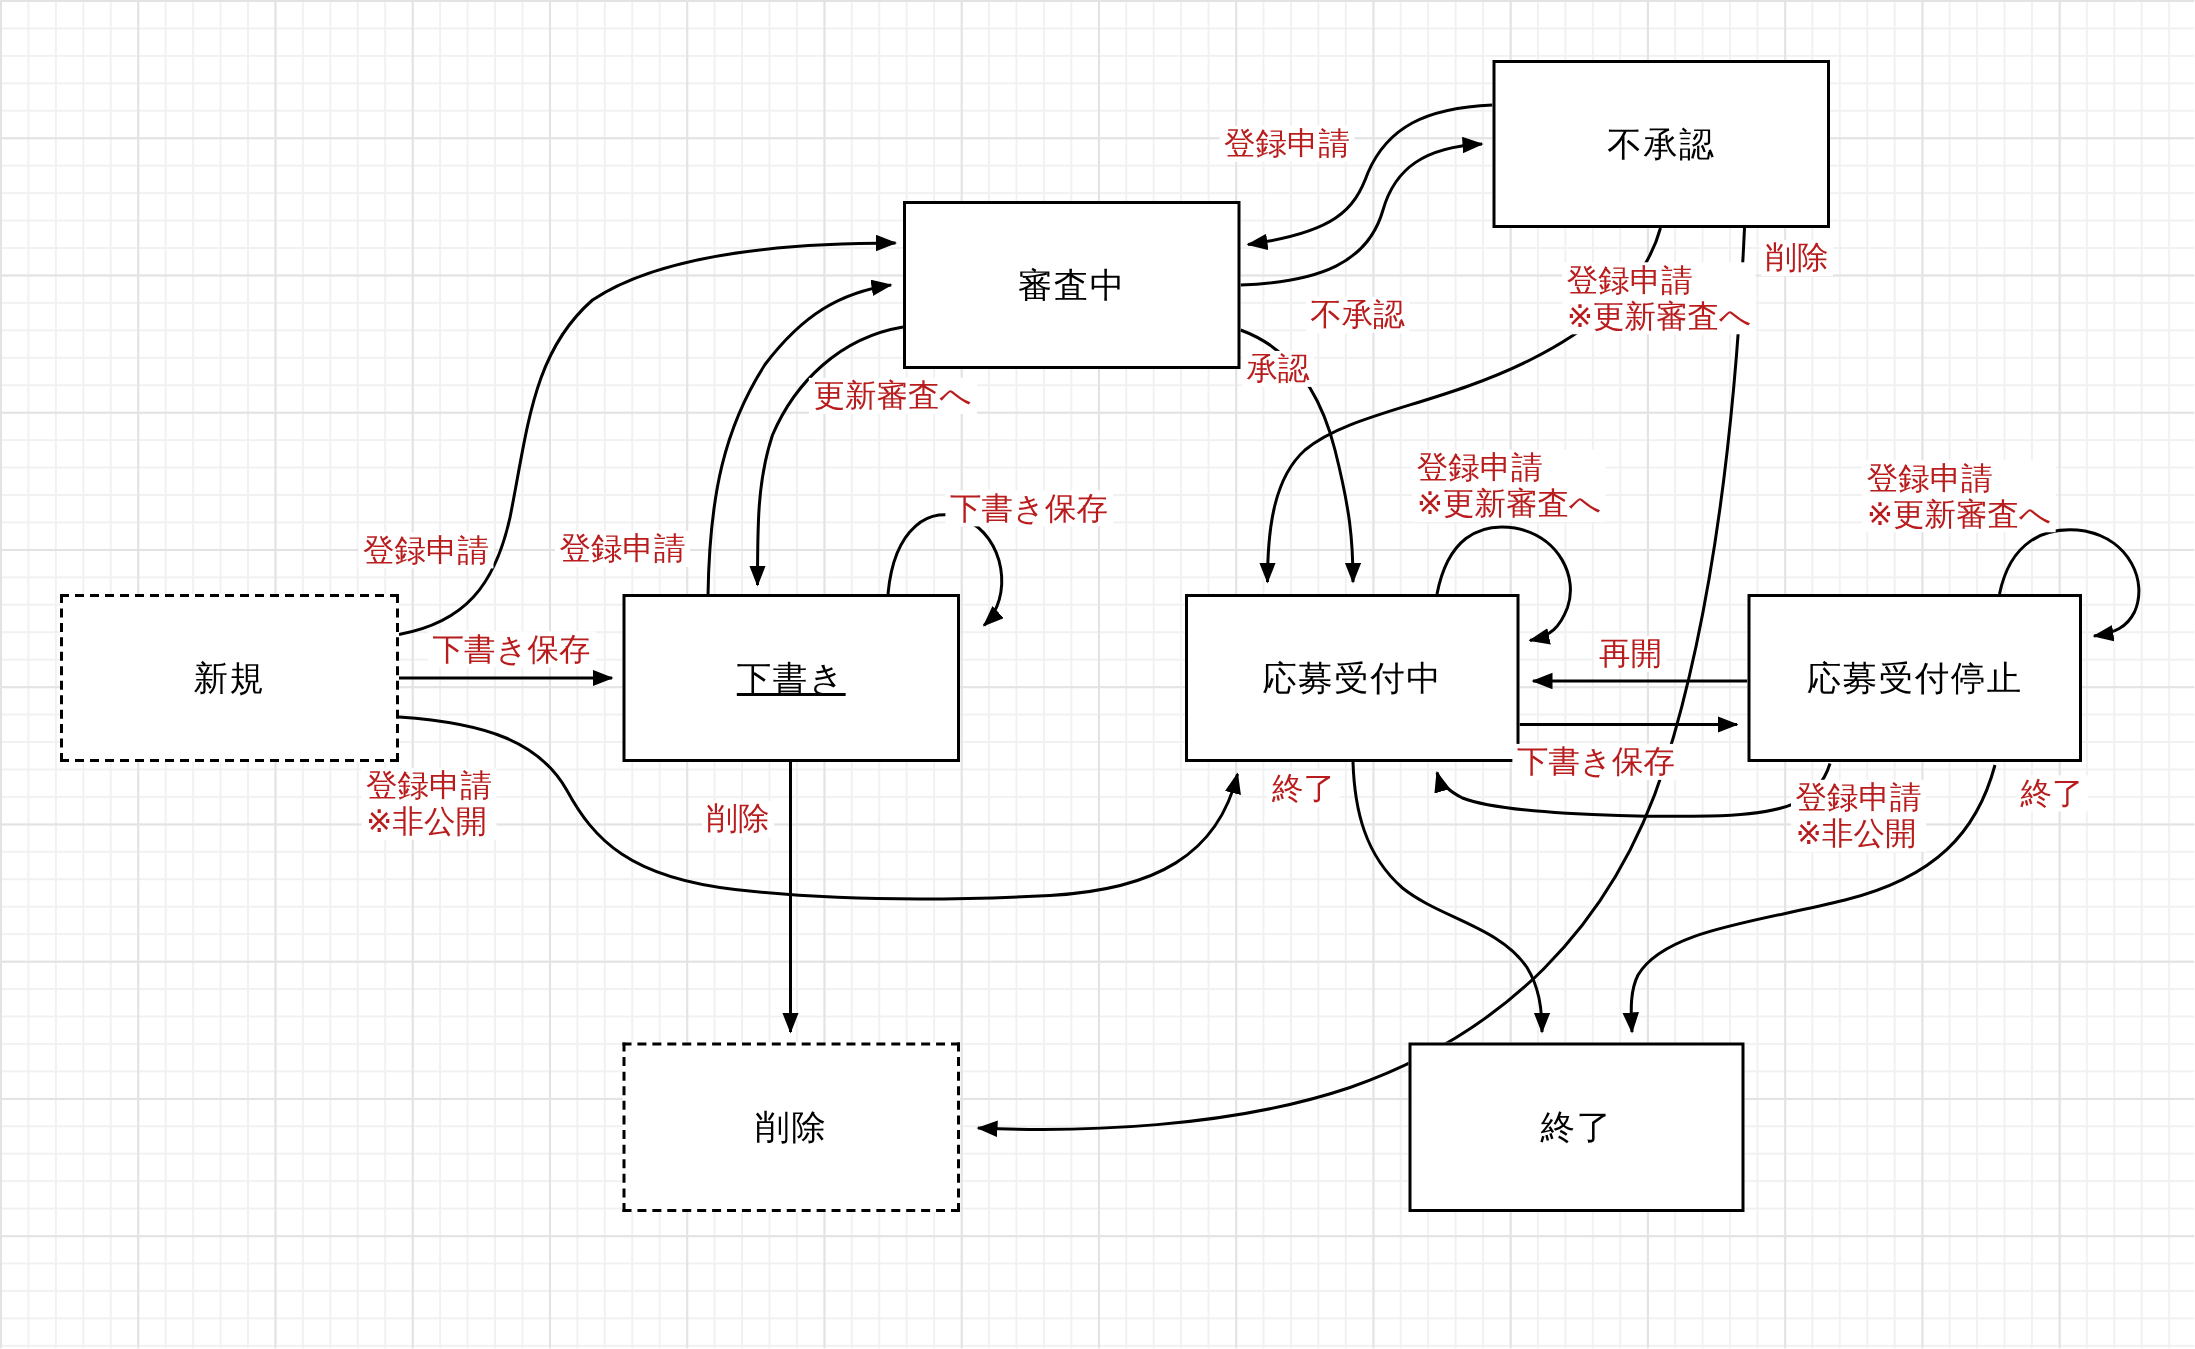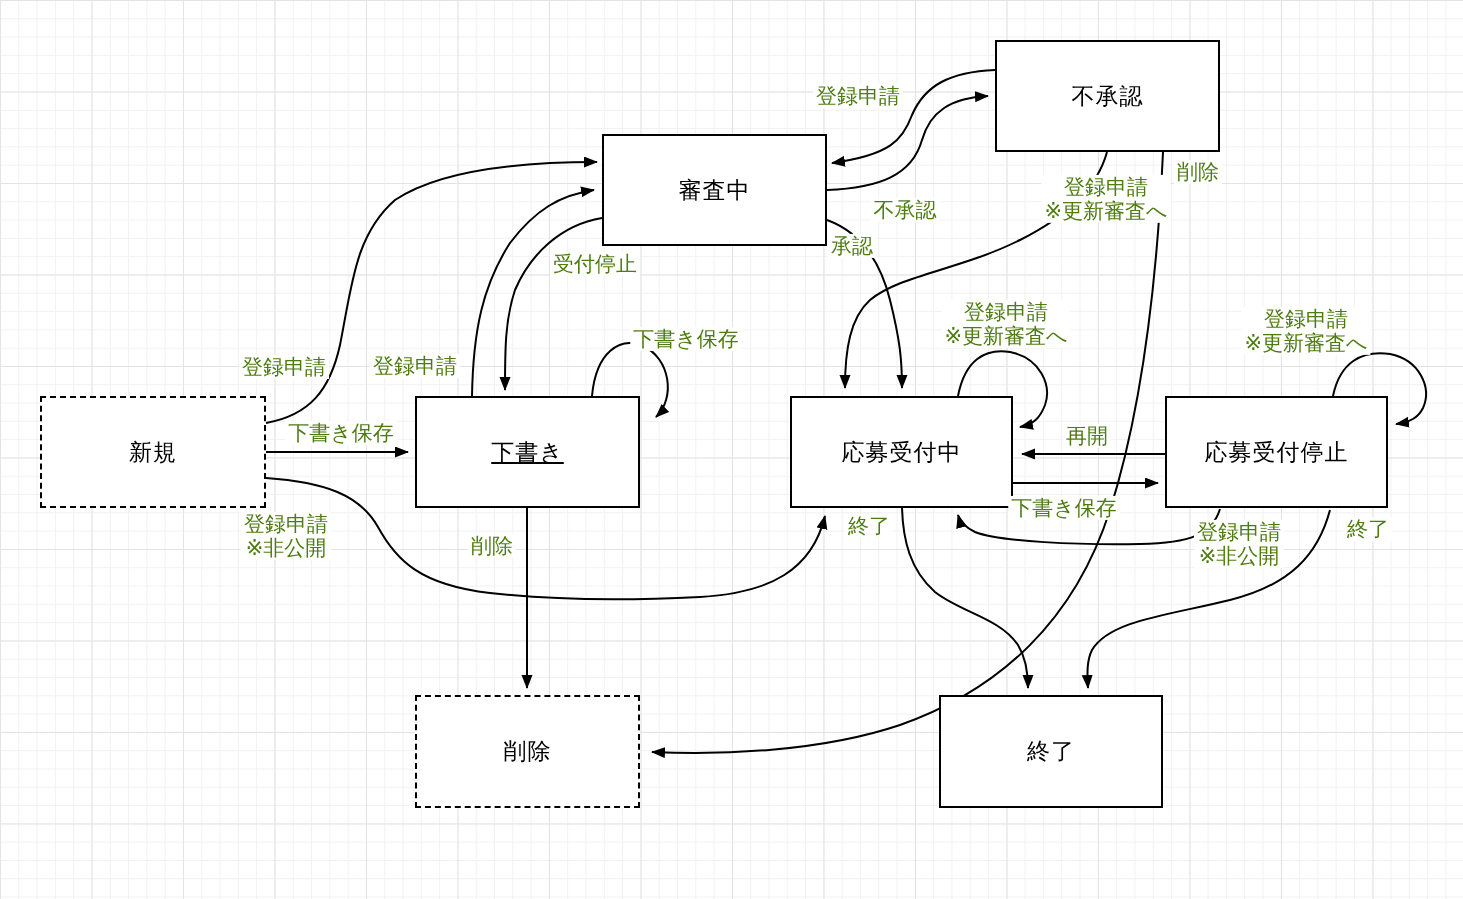--- a/index.html
+++ b/index.html
@@ -22,22 +22,22 @@
   .node{
     position:absolute; box-sizing:border-box;
     border:2px solid var(--stroke); background:var(--node-fill);
     display:flex; align-items:center; justify-content:center;
     font-size:23px; color:#000; letter-spacing:1px;
   }
   .node.dashed{border-style:dashed;}
   .edge-label{
     position:absolute; transform:translate(-50%,-50%);
     background:var(--bg); padding:0 3px;
-    font-size:21px; line-height:1.15; color:#4d7c0f;
-    text-align:center; white-space:nowrap;
+    font-size:21px; line-height:1.15; color:#b91c1c;
+    text-align:left; white-space:nowrap;
   }
   .edge-label span{display:block;}
 </style>
 </head>
 <body>
 
 <div class="canvas">
   <svg class="edges" width="1463" height="899" viewBox="0 0 1463 899" xmlns="http://www.w3.org/2000/svg">
     <defs>
       <marker id="arrow" markerUnits="userSpaceOnUse" markerWidth="15" markerHeight="12" refX="13" refY="5.5" orient="auto">
@@ -100,21 +100,21 @@
         <span>登録申請</span>
       </div>
       <div class="edge-label" style="left: 341px; top: 433px;">
         <span>下書き保存</span>
       </div>
       <div class="edge-label" style="left: 286px; top: 536px;">
         <span>登録申請</span>
         <span>※非公開</span>
       </div>
       <div class="edge-label" style="left: 595px; top: 264px;">
-        <span>受付停止</span>
+        <span>更新審査へ</span>
       </div>
       <div class="edge-label" style="left: 686px; top: 339px;">
         <span>下書き保存</span>
       </div>
       <div class="edge-label" style="left: 492px; top: 546px;">
         <span>削除</span>
       </div>
       <div class="edge-label" style="left: 905px; top: 210px;">
         <span>不承認</span>
       </div>

